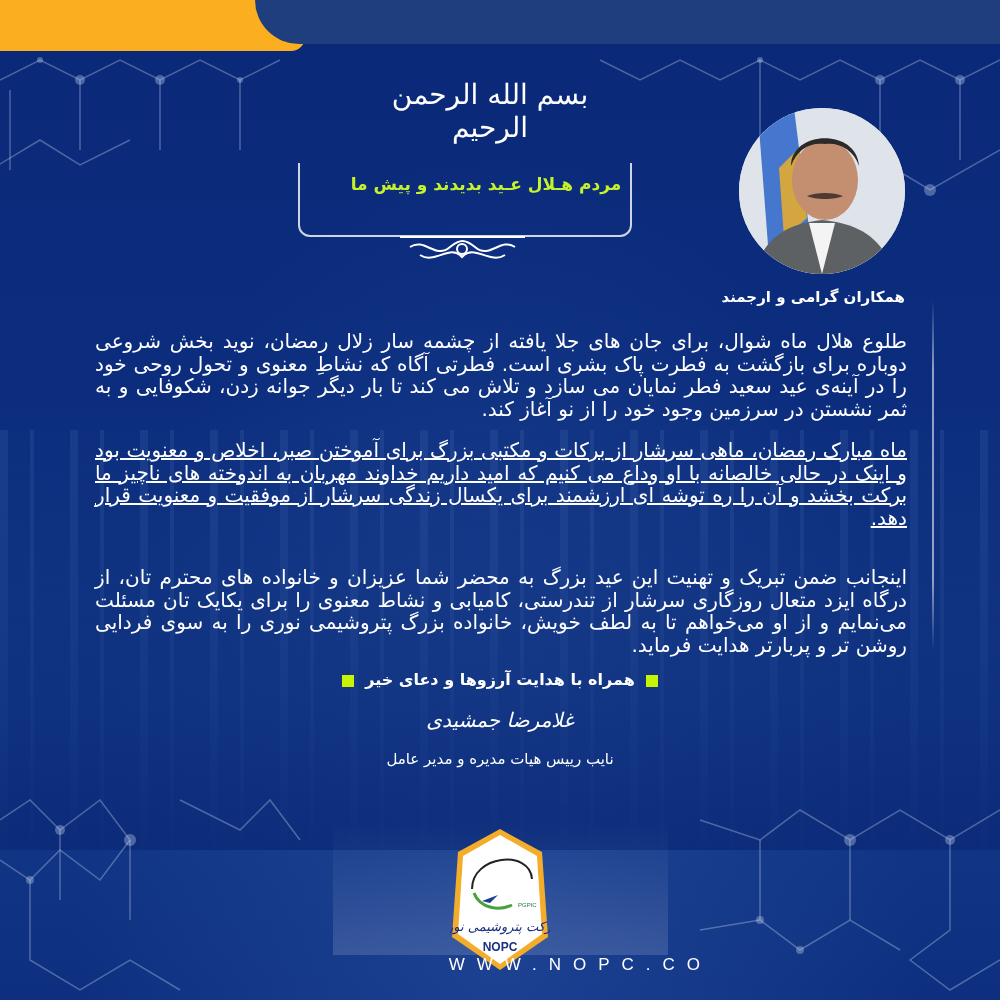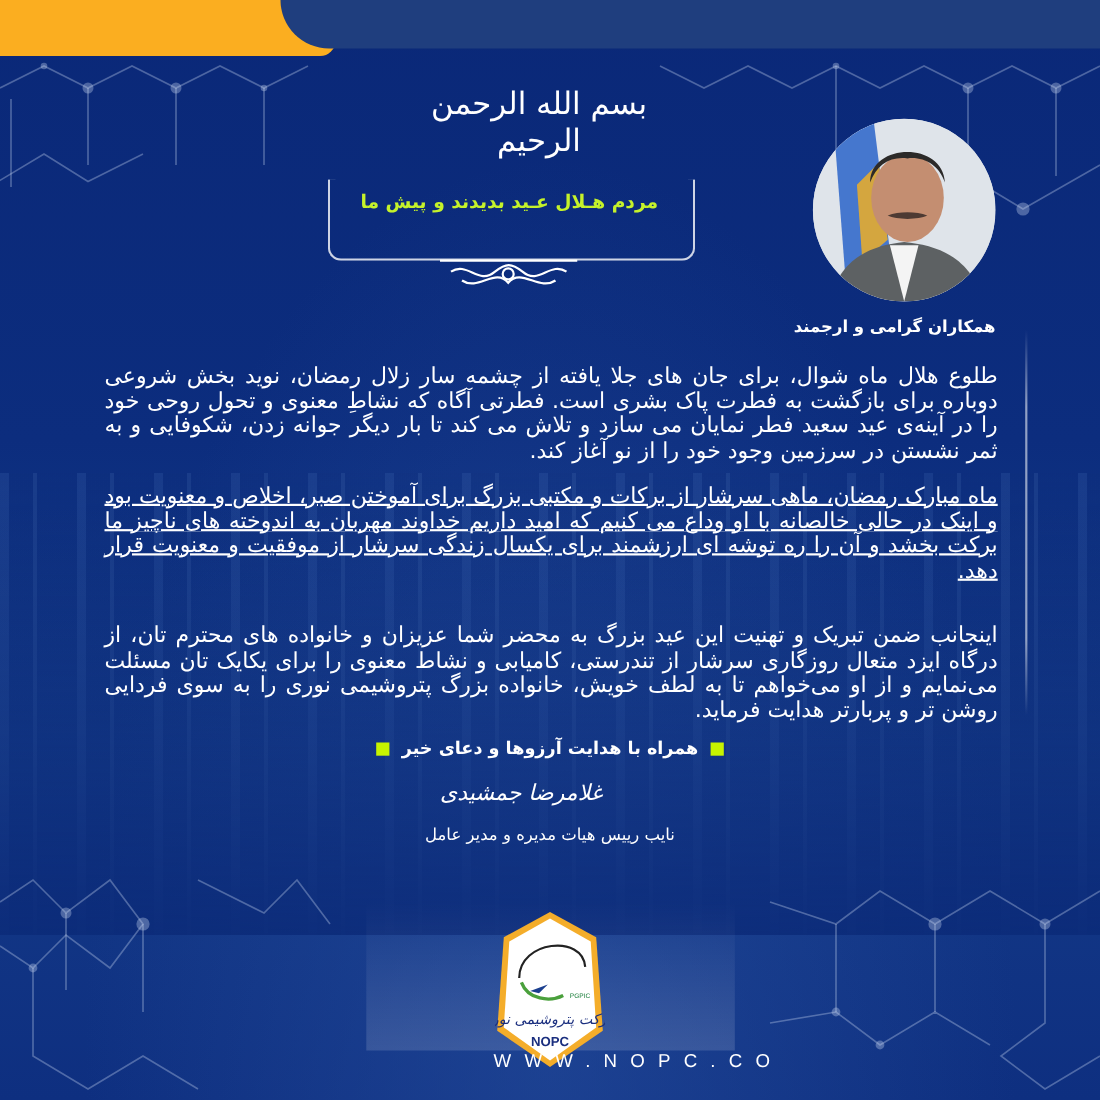--- a/index.html
+++ b/index.html
@@ -36,21 +36,21 @@
     text-align: center; direction: rtl; 
   }
   .poem-box {
     position: absolute; left: 298px; top: 163px; width: 330px; height: 72px;
     border: 2px solid rgba(255,255,255,0.8); border-top: none;
     border-radius: 0 0 12px 12px;
   }
   .poem {
     position: absolute; left: 298px; top: 172px; width: 330px;
     direction: rtl; text-align: center; color: #c5f22a;
-    font-size: 17px; font-weight: bold; line-height: 24px;
+    font-size: 17px; font-weight: bold; line-height: 24px; padding-left: 23px;
   }
   .ornament {
     position: absolute; left: 400px; top: 235px; width: 125px; height: 30px;
   }
   .avatar {
     position: absolute; left: 739px; top: 108px; width: 166px; height: 166px;
     border-radius: 50%; overflow: hidden;
     background: linear-gradient(160deg, #e9edf2 0%, #d3d8de 55%, #bfc6ce 100%);
   }
   .greeting {
@@ -67,21 +67,21 @@
   .divider {
     position: absolute; left: 932px; top: 300px; width: 2px; height: 350px;
     background: linear-gradient(180deg, rgba(255,255,255,0) 0%, rgba(255,255,255,0.55) 20%, rgba(255,255,255,0.55) 80%, rgba(255,255,255,0) 100%);
   }
   .closing {
     position: absolute; left: 300px; width: 400px; top: 670px; text-align: center;
     direction: rtl; color: #fff; font-size: 16px; font-weight: bold;
   }
   .closing .sq { display: inline-block; width: 12px; height: 12px; background: #c7f400; margin: 0 6px; vertical-align: middle; }
   .signature {
-    position: absolute; left: 400px; top: 708px; width: 200px; text-align: left;
+    position: absolute; left: 400px; top: 708px; width: 200px; text-align: center;
     color: #fff; font-family: "DejaVu Serif", serif; font-style: italic; font-size: 20px; direction: rtl;
   }
   .sig-title {
     position: absolute; left: 350px; top: 750px; width: 300px; text-align: center;
     color: #fff; font-size: 15px; direction: rtl;
   }
   .logo-panel {
     position: absolute; left: 333px; top: 820px; width: 335px; height: 135px;
     background: linear-gradient(180deg, rgba(255,255,255,0) 0%, rgba(255,255,255,0.14) 100%);
   }

